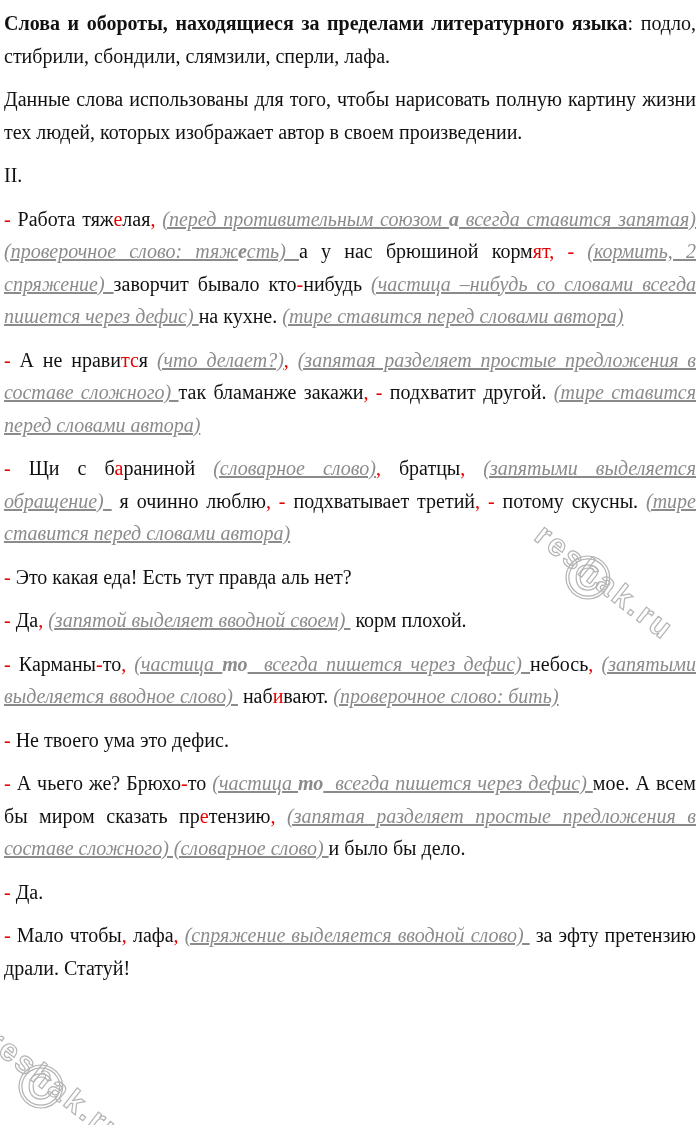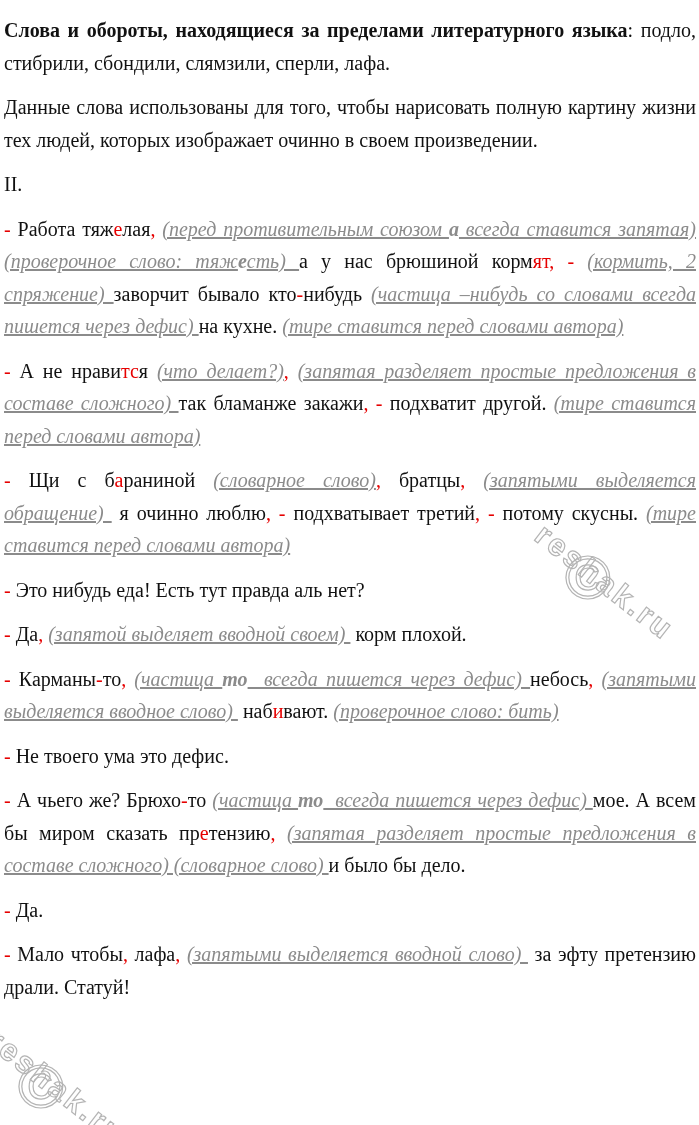--- a/index.html
+++ b/index.html
@@ -8,21 +8,21 @@
     font-family:"Liberation Serif","DejaVu Serif",serif;
     color:#111111;
   }
   .page{
     position:relative;width:100%;height:100%;
     padding:2px 3px 0 4px;box-sizing:border-box;
     z-index:1;
   }
   .content{position:relative;z-index:1;}
   .para{
-    margin:12px 0 11px 0;
+    margin:5px 0 11px 0;
     font-size:20px;line-height:32.5px;
     text-align:justify;
   }
   .para.single{text-align:left;}
   .run-b{font-weight:bold;color:#111111;}
   .run-n{color:#111111;}
   .run-r{color:#e60000;}
   .run-g{color:#8b8b8b;font-style:italic;text-decoration:underline;}
   .run-gb{color:#8b8b8b;font-style:italic;font-weight:bold;}
 
@@ -63,26 +63,26 @@
     <span class="wm-text">reshak.ru</span>
   </div>
 
   <div class="watermark wm-bottom-left">
     <span class="wm-copy">©</span>
     <span class="wm-text">reshak.ru</span>
   </div>
 
   <div class="content">
     <p class="para"><span class="run-b">Слова и обороты, находящиеся за пределами литературного языка</span><span class="run-n">: подло, стибрили, сбондили, слямзили, сперли, лафа.</span></p>
-    <p class="para"><span class="run-n">Данные слова использованы для того, чтобы нарисовать полную картину жизни тех людей, которых изображает очинно в своем произведении.</span></p>
+    <p class="para"><span class="run-n">Данные слова использованы для того, чтобы нарисовать полную картину жизни тех людей, которых изображает автор в своем произведении.</span></p>
     <p class="para single"><span class="run-n">II.</span></p>
     <p class="para"><span class="run-r">- </span><span class="run-n">Работа тяж</span><span class="run-r">е</span><span class="run-n">лая</span><span class="run-r">, </span><span class="run-g">(перед противительным союзом </span><span class="run-gb">а</span><span class="run-g"> всегда ставится запятая) (проверочное слово: тяж</span><span class="run-gb">е</span><span class="run-g">сть) </span><span class="run-n">а у нас брюшиной корм</span><span class="run-r">ят</span><span class="run-r">, - </span><span class="run-g">(кормить, 2 спряжение) </span><span class="run-n">заворчит бывало кто</span><span class="run-r">-</span><span class="run-n">нибудь </span><span class="run-g">(частица –нибудь со словами всегда пишется через дефис) </span><span class="run-n">на кухне. </span><span class="run-g">(тире ставится перед словами автора)</span></p>
     <p class="para"><span class="run-r">- </span><span class="run-n">А не нрави</span><span class="run-r">тс</span><span class="run-n">я </span><span class="run-g">(что делает?)</span><span class="run-r">, </span><span class="run-g">(запятая разделяет простые предложения в составе сложного) </span><span class="run-n">так бламанже закажи</span><span class="run-r">, - </span><span class="run-n">подхватит другой. </span><span class="run-g">(тире ставится перед словами автора)</span></p>
     <p class="para"><span class="run-r">- </span><span class="run-n">Щи с б</span><span class="run-r">а</span><span class="run-n">раниной </span><span class="run-g">(словарное слово)</span><span class="run-r">, </span><span class="run-n">братцы</span><span class="run-r">, </span><span class="run-g">(запятыми выделяется обращение) </span><span class="run-n">&nbsp;я очинно люблю</span><span class="run-r">, - </span><span class="run-n">подхватывает третий</span><span class="run-r">, - </span><span class="run-n">потому скусны. </span><span class="run-g">(тире ставится перед словами автора)</span></p>
-    <p class="para single"><span class="run-r">- </span><span class="run-n">Это нибудь еда! Есть тут правда аль нет?</span></p>
+    <p class="para single"><span class="run-r">- </span><span class="run-n">Это какая еда! Есть тут правда аль нет?</span></p>
     <p class="para single"><span class="run-r">- </span><span class="run-n">Да</span><span class="run-r">, </span><span class="run-g">(запятой выделяет вводной своем) </span><span class="run-n">&nbsp;корм плохой.</span></p>
     <p class="para"><span class="run-r">- </span><span class="run-n">Карманы</span><span class="run-r">-</span><span class="run-n">то</span><span class="run-r">, </span><span class="run-g">(частица </span><span class="run-gb">то</span><span class="run-g">&nbsp; всегда пишется через дефис) </span><span class="run-n">небось</span><span class="run-r">, </span><span class="run-g">(запятыми выделяется вводное слово) </span><span class="run-n">&nbsp;наб</span><span class="run-r">и</span><span class="run-n">вают. </span><span class="run-g">(проверочное слово: бить)</span></p>
     <p class="para single"><span class="run-r">- </span><span class="run-n">Не твоего ума это дефис.</span></p>
     <p class="para"><span class="run-r">- </span><span class="run-n">А чьего же? Брюхо</span><span class="run-r">-</span><span class="run-n">то </span><span class="run-g">(частица </span><span class="run-gb">то</span><span class="run-g">&nbsp; всегда пишется через дефис) </span><span class="run-n">мое. А всем бы миром сказать пр</span><span class="run-r">е</span><span class="run-n">тензию</span><span class="run-r">, </span><span class="run-g">(запятая разделяет простые предложения в составе сложного) (словарное слово) </span><span class="run-n">и было бы дело.</span></p>
     <p class="para single"><span class="run-r">- </span><span class="run-n">Да.</span></p>
-    <p class="para"><span class="run-r">- </span><span class="run-n">Мало чтобы</span><span class="run-r">, </span><span class="run-n">лафа</span><span class="run-r">, </span><span class="run-g">(запятыми выделяется вводной слово) </span><span class="run-n">&nbsp;за эфту претензию драли. Статуй!</span></p>
+    <p class="para"><span class="run-r">- </span><span class="run-n">Мало чтобы</span><span class="run-r">, </span><span class="run-n">лафа</span><span class="run-r">, </span><span class="run-g">(спряжение выделяется вводной слово) </span><span class="run-n">&nbsp;за эфту претензию драли. Статуй!</span></p>
   </div>
 </div>
 
 </body></html>

